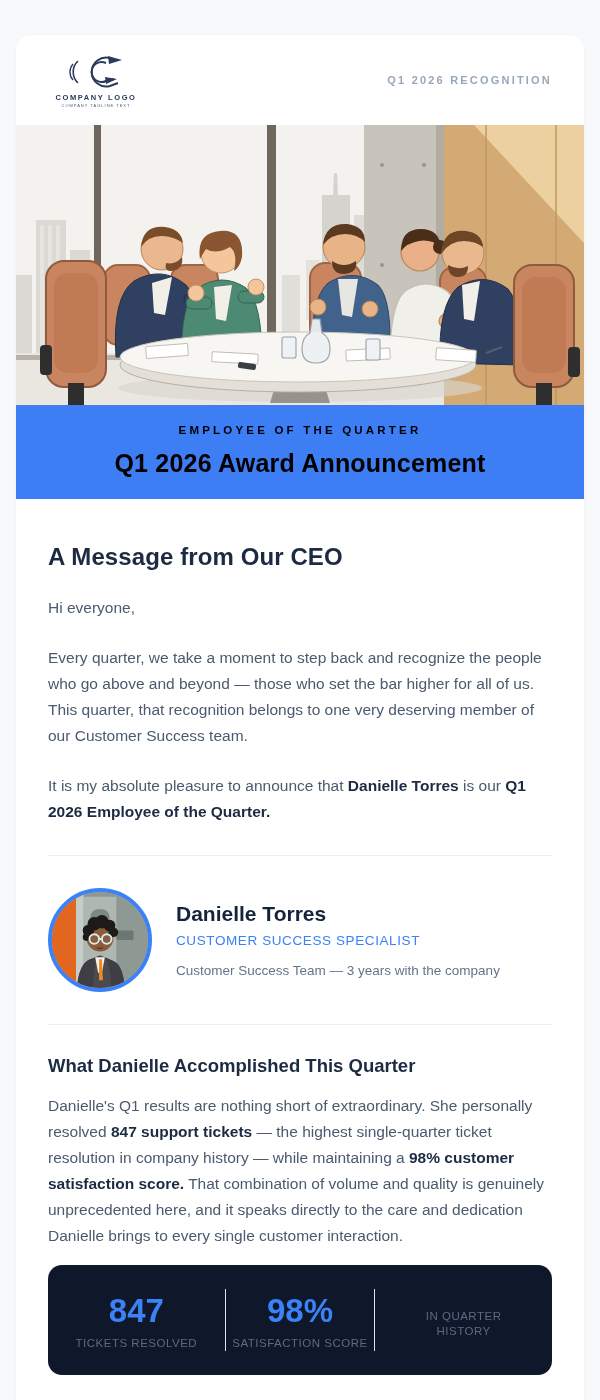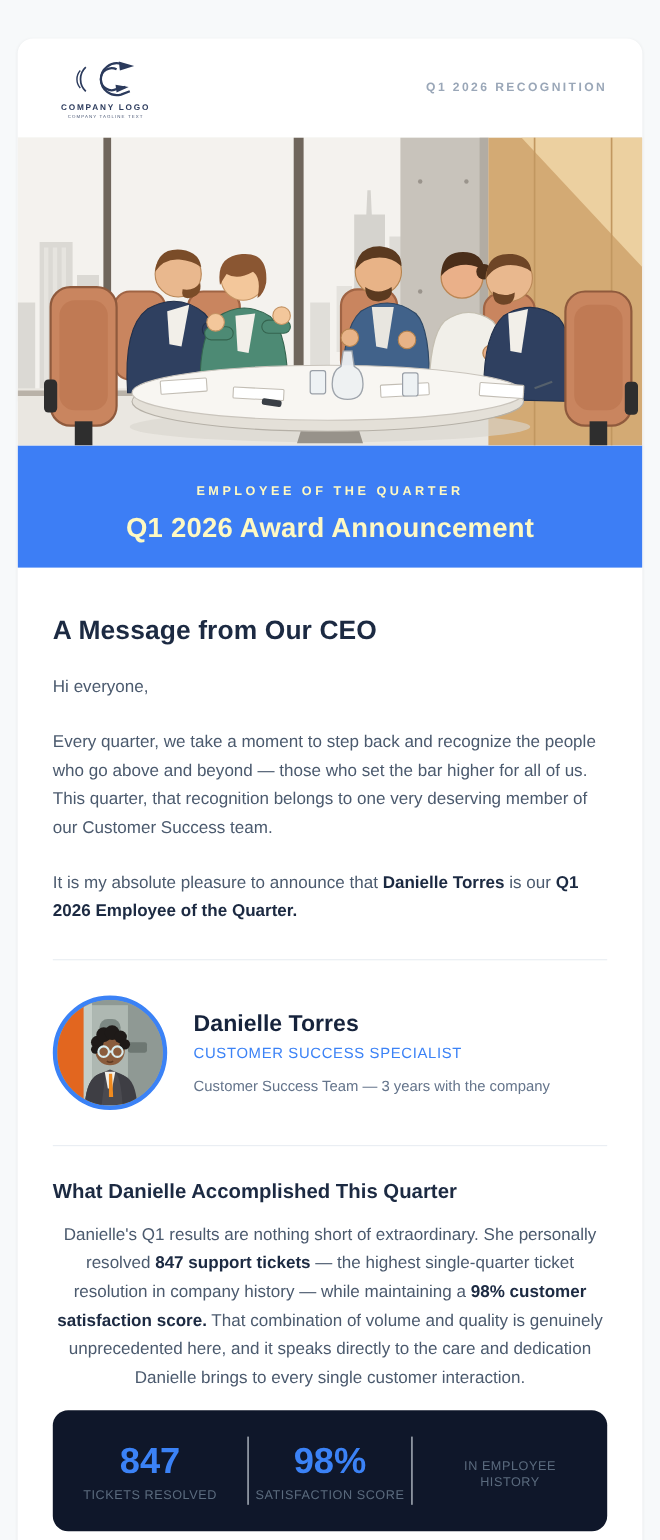--- a/index.html
+++ b/index.html
@@ -35,23 +35,23 @@
   }
   .recognition {
     font-size: 11px; font-weight: 600; letter-spacing: 2.2px;
     color: #9aa7b8;
   }
   
   .hero { height: 280px; line-height: 0; background: #f4f2ee; }
   
   .banner {
     background: #3d7ef5;
-    padding: 36px 10px 21px;
+    padding: 19px 10px 21px;
     text-align: center;
-    color: #fef9c3;
+    color: #000000;
   }
   .banner-eyebrow {
     font-size: 11.5px; font-weight: bold; letter-spacing: 3.2px;
   }
   .banner-title {
     margin-top: 13px;
     font-size: 25px; font-weight: bold; letter-spacing: .2px;
   }
   
   .content { padding: 0 32px 80px; }
@@ -76,21 +76,21 @@
   .profile-name { font-size: 21px; font-weight: bold; color: #16233c; }
   .profile-role {
     margin-top: 7px;
     font-size: 13.5px; font-weight: normal; letter-spacing: .6px; color: #3b82f6;
   }
   .profile-meta { margin-top: 15px; font-size: 13.5px; color: #64748b; }
   h2.accomp-heading {
     margin: 30px 0 0;
     font-size: 18.5px; font-weight: bold; color: #1c2a42;
   }
-  p.accomp-text { margin-top: 16px; text-align: center; }
+  p.accomp-text { margin-top: 16px; }
   
   .stats {
     margin-top: 16px;
     background: #0f172a;
     border-radius: 14px;
     display: flex; align-items: center;
     padding: 24px 0;
   }
   .stat { text-align: center; }
   .stat-1 { flex: 1.19; }
@@ -315,18 +315,18 @@
         <div class="stat-value">847</div>
         <div class="stat-label">TICKETS RESOLVED</div>
       </div>
       <div class="stat-divider"></div>
       <div class="stat stat-2">
         <div class="stat-value">98%</div>
         <div class="stat-label">SATISFACTION SCORE</div>
       </div>
       <div class="stat-divider"></div>
       <div class="stat stat-3">
-        <div class="stat-label">IN EMPLOYEE HISTORY</div>
+        <div class="stat-label">IN QUARTER HISTORY</div>
       </div>
     </div>
 
   </div>
 </div>
 
 </body></html>

